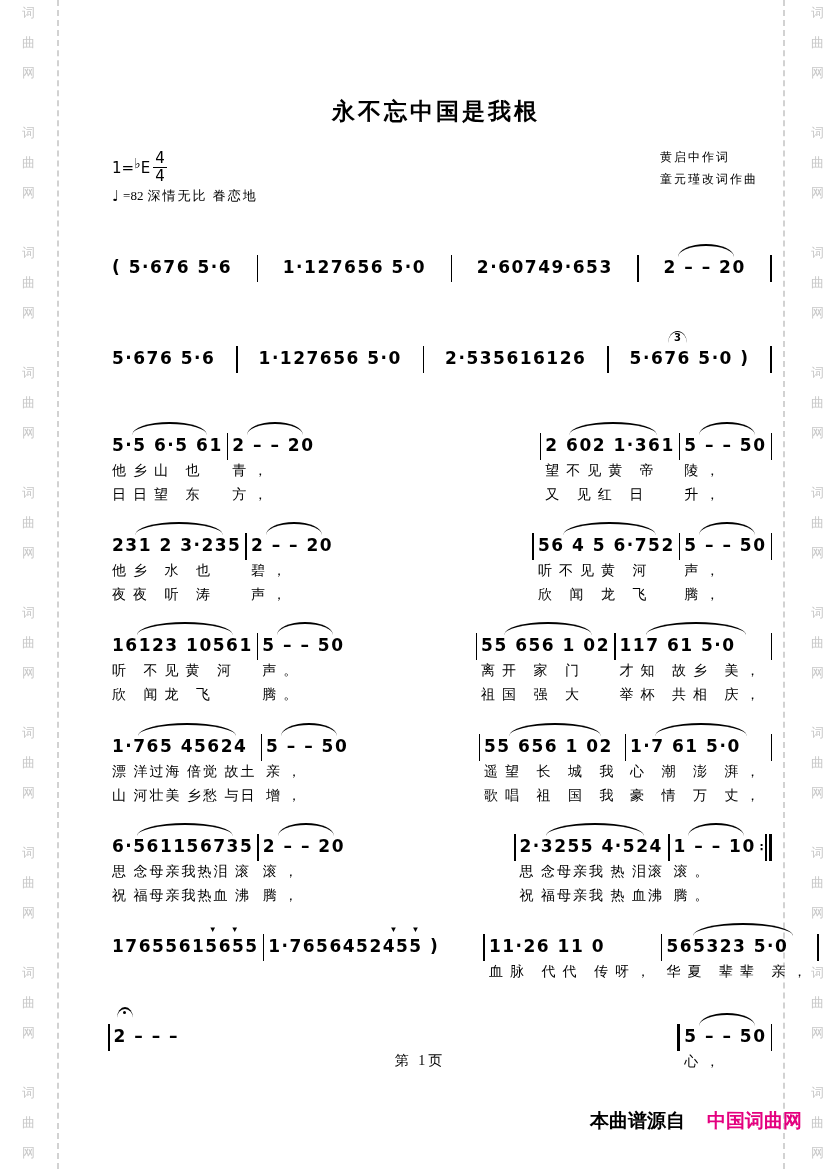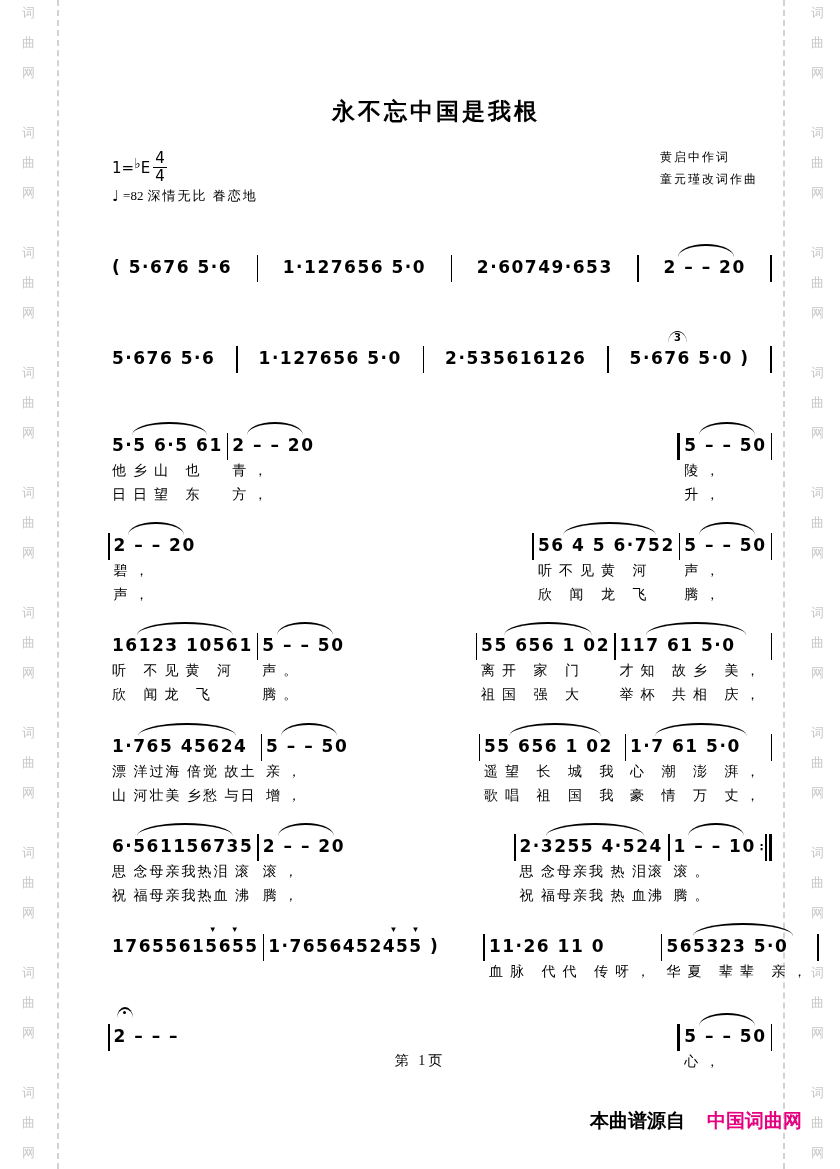--- a/index.html
+++ b/index.html
@@ -206,29 +206,39 @@
             <div class="lyric">日日望 东</div>
           </div>
           <div class="barline"></div>
           <div class="measure">
             <div class="noterow"><span class="slur"></span><span class="notes">2 – – 20</span></div>
             <div class="lyric">青，</div>
             <div class="lyric">方，</div>
           </div>
           <div class="gap"></div>
           <div class="barline"></div>
+          <div class="measure">
+            <div class="noterow"><span class="slur"></span><span class="notes">2 602 1·361</span></div>
+            <div class="lyric">望不见黄 帝</div>
+            <div class="lyric">又 见红 日</div>
+          </div>
           <div class="barline"></div>
           <div class="measure">
             <div class="noterow"><span class="slur"></span><span class="notes">5 – – 50</span></div>
             <div class="lyric">陵，</div>
             <div class="lyric">升，</div>
           </div>
           <div class="endbar"></div>
         </div>
         <div class="system">
+          <div class="measure">
+            <div class="noterow"><span class="slur"></span><span class="notes">231 2 3·235</span></div>
+            <div class="lyric">他乡 水 也</div>
+            <div class="lyric">夜夜 听 涛</div>
+          </div>
           <div class="barline"></div>
           <div class="measure">
             <div class="noterow"><span class="slur"></span><span class="notes">2 – – 20</span></div>
             <div class="lyric">碧，</div>
             <div class="lyric">声，</div>
           </div>
           <div class="gap"></div>
           <div class="barline"></div>
           <div class="measure">
             <div class="noterow"><span class="slur"></span><span class="notes">56 4 5 6·752</span></div>

